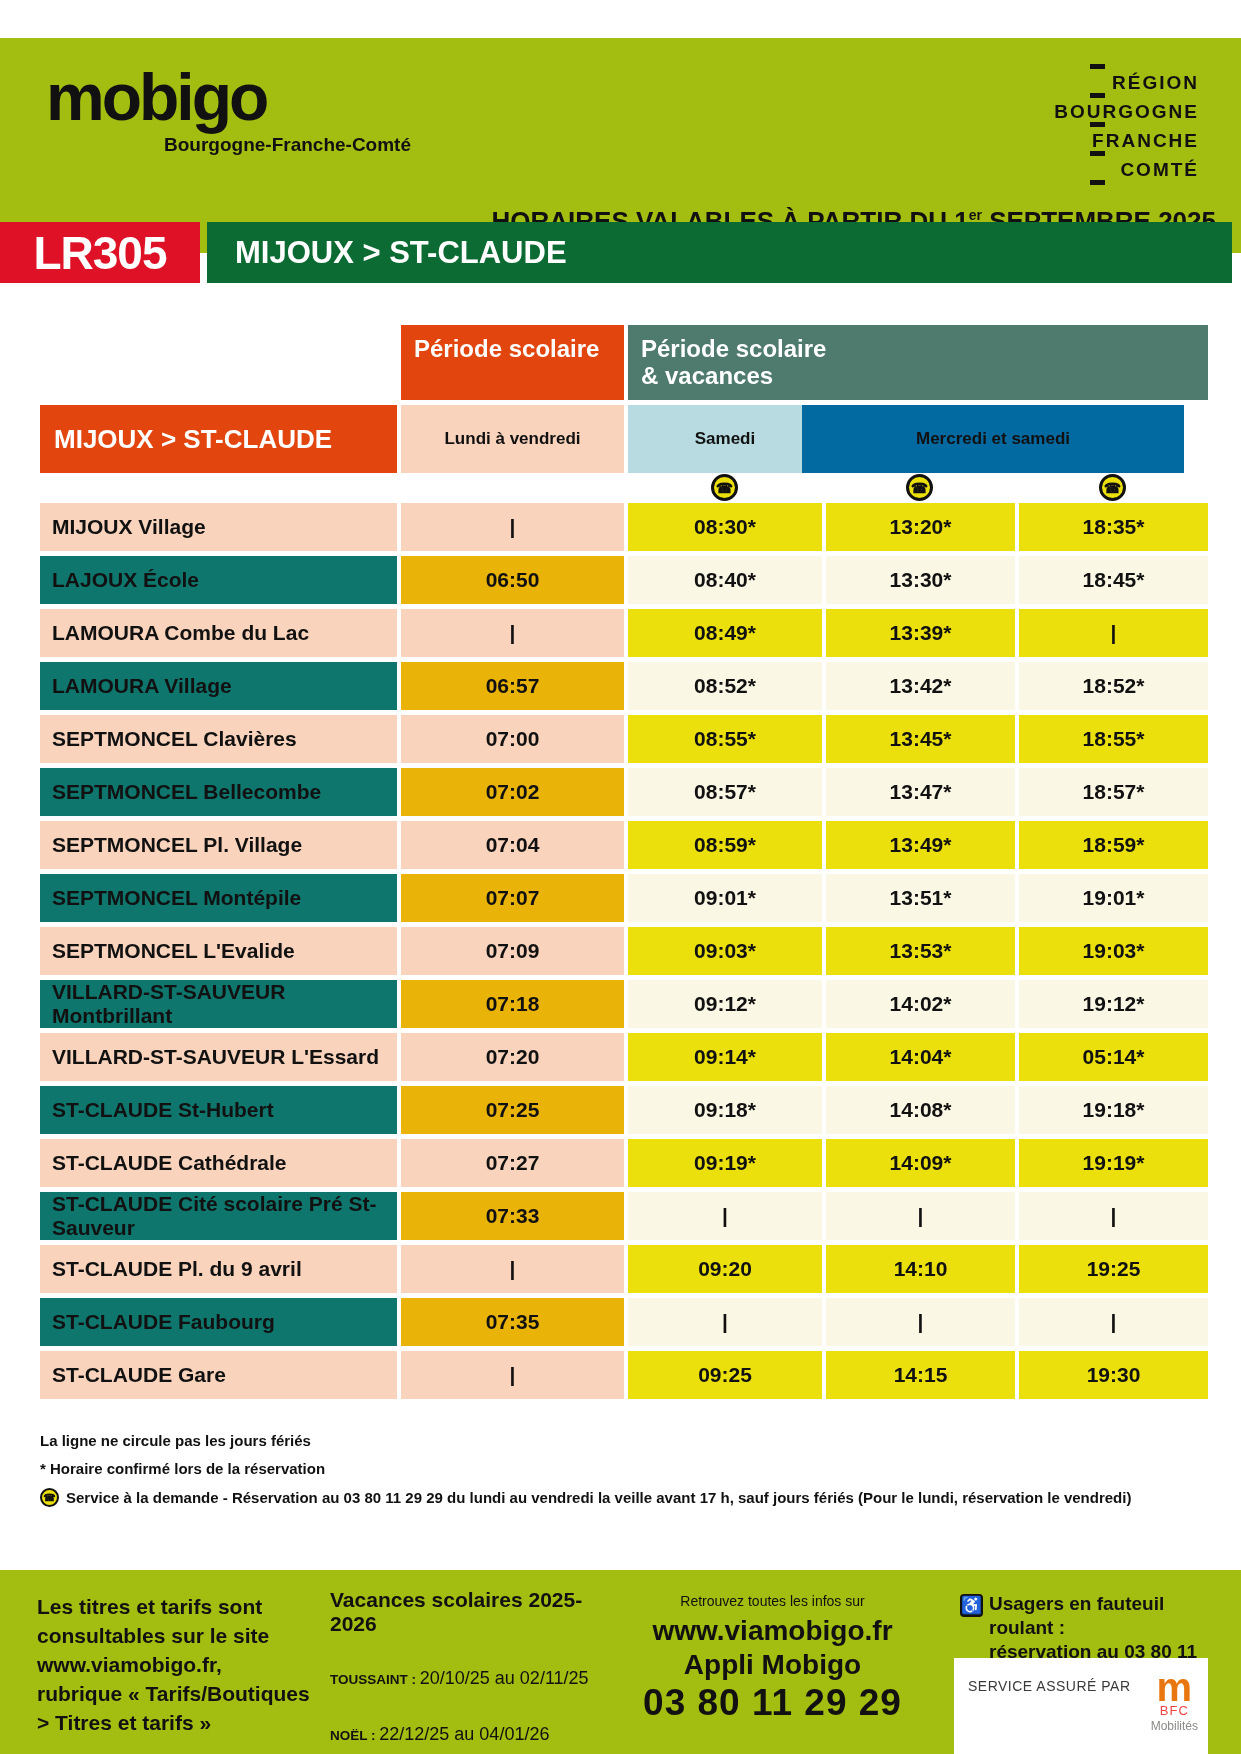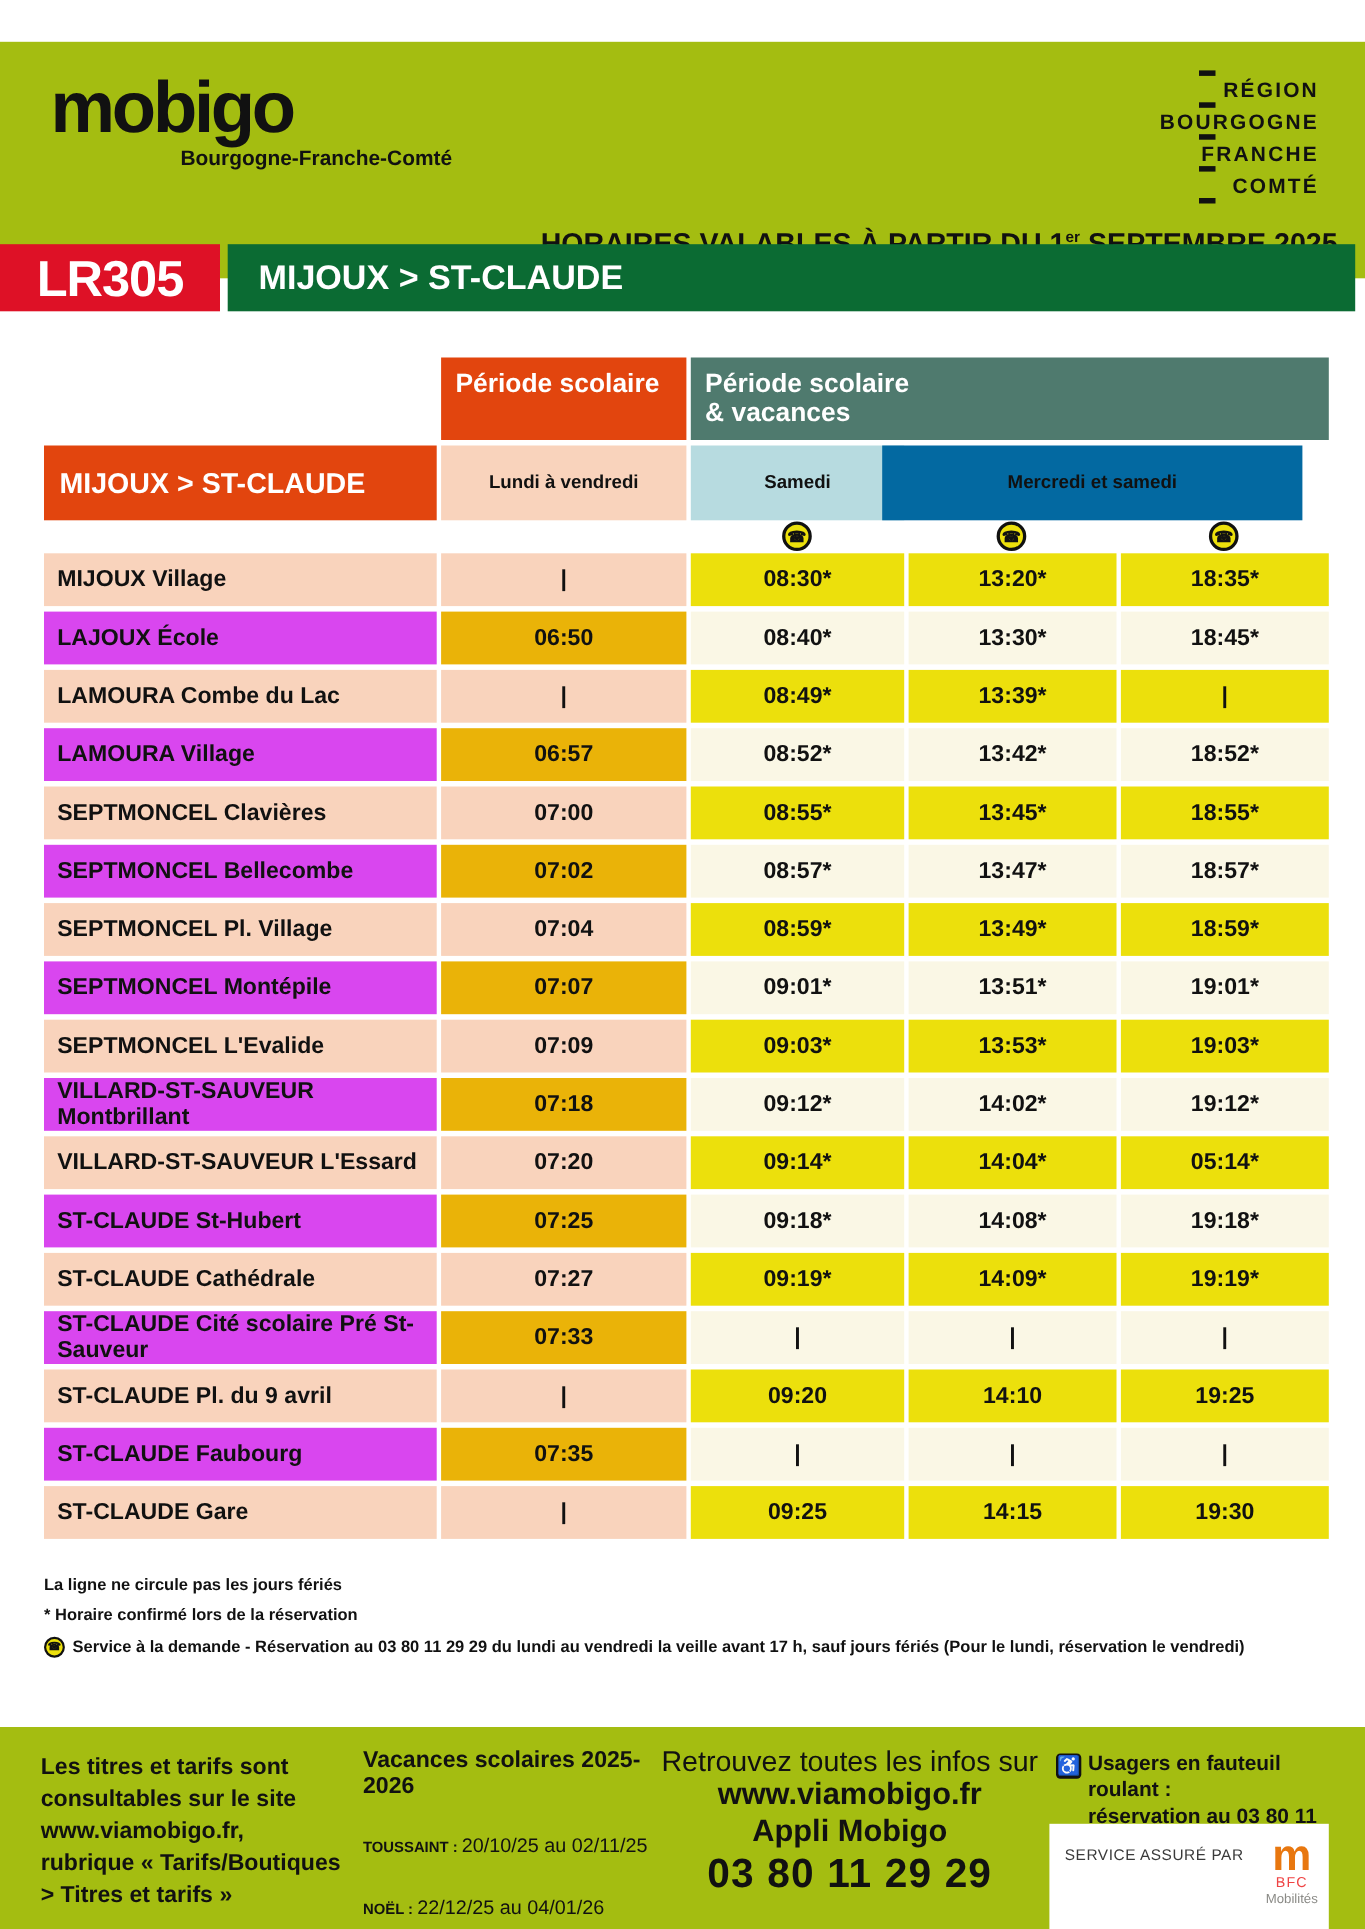--- a/index.html
+++ b/index.html
@@ -44,41 +44,41 @@
                background:#ece00c; border:3px solid #111; color:#111;
                display:flex; align-items:center; justify-content:center;
                font-size:14px; line-height:14px; font-weight:bold; }
   .rows-grid { position:absolute; left:0; top:178px; width:1168px;
                display:grid; grid-template-columns:357px 223px 194px 189px 189px;
                grid-auto-rows:48px; gap:5px 4px; }
   .cell { display:flex; align-items:center; justify-content:center;
           font-weight:bold; font-size:21px; letter-spacing:0; }
   .c-stop { justify-content:flex-start; padding-left:12px; font-size:21px; }
   .c-stop.odd  { background:#f9d3bc; }
-  .c-stop.even { background:#d946ef; }
+  .c-stop.even { background:#0f766e; }
   .c-lundi.odd  { background:#f9d3bc; }
   .c-lundi.even { background:#eab308; }
   .c-vac.odd  { background:#ece00c; }
   .c-vac.even { background:#faf7e5; }
   
   .notes { position:absolute; left:40px; top:1432px; width:1168px; font-weight:bold; font-size:15px; }
   .note-line { margin-bottom:11px; display:flex; align-items:center; }
   .note-ic { width:19px; height:19px; border-radius:50%; background:#ece00c; border:2px solid #111;
              display:inline-flex; align-items:center; justify-content:center;
              font-size:10px; line-height:10px; font-weight:bold; margin-right:7px; flex:0 0 auto; }
   
   .footer { position:absolute; left:0; top:1570px; width:1241px; height:184px; background:#a4bd11; }
   .f-col1 { position:absolute; left:37px; top:22px; width:290px; font-weight:bold; font-size:21px;
             line-height:29px; white-space:pre-line; }
   .f-col2 { position:absolute; left:330px; top:18px; width:265px; }
   .f-col2-title { font-weight:bold; font-size:21px; margin-bottom:4px; }
   .vac-line { font-size:18px; line-height:24px;margin-top:30px; }
   .vac-label { font-weight:bold; font-size:13.5px; letter-spacing:0; }
   .f-col3 { position:absolute; left:600px; top:18px; width:345px; text-align:center; }
-  .f-col3-l1 { font-size:26px; line-height:26px; }
+  .f-col3-l1 { font-size:14px; line-height:26px; }
   .f-col3-site { font-size:28px; font-weight:bold; line-height:34px; letter-spacing:0; }
   .f-col3-app  { font-size:28px; font-weight:bold; line-height:34px; }
   .f-col3-tel  { font-size:37px; font-weight:bold; line-height:42px; letter-spacing:1px; }
   .f-col4 { position:absolute; left:960px; top:22px; width:250px; }
   .f-wheel-row { display:flex; align-items:flex-start; }
   .wheel-ic { width:23px; height:23px; background:#111; color:#fff; border-radius:4px;
               display:inline-flex; align-items:center; justify-content:center;
               font-size:17px; margin:2px 6px 0 0; flex:0 0 auto; }
   .f-wheel-txt { font-weight:bold; font-size:19px; line-height:24px; }
   .service-box { position:absolute; left:-6px; top:66px; width:254px; height:96px; background:#fff;

